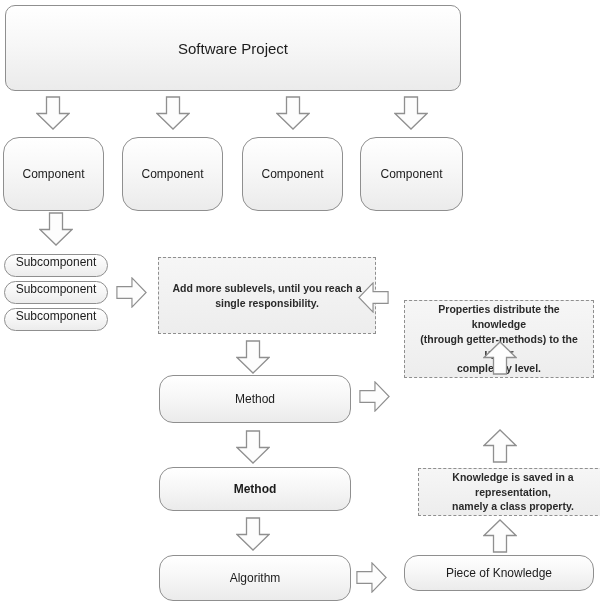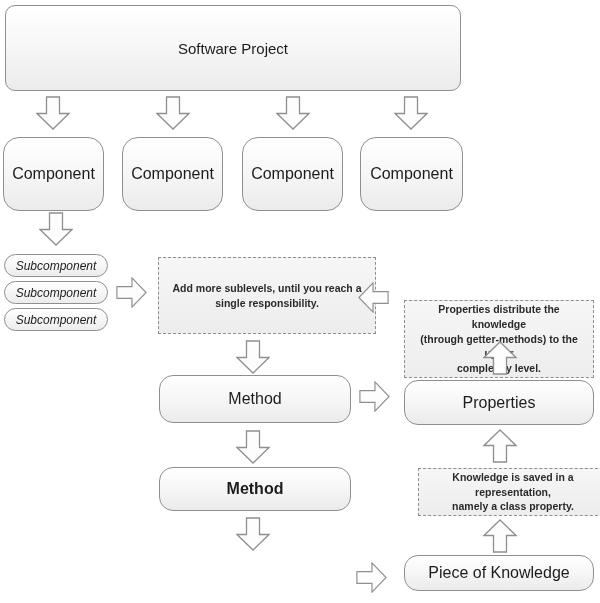--- a/index.html
+++ b/index.html
@@ -11,31 +11,31 @@
     overflow:hidden;
   }
   .node{
     position:absolute;
     box-sizing:border-box;
     background:linear-gradient(180deg,#ffffff 0%,#f7f7f7 45%,#ebebeb 100%);
     border:1px solid #8f8f8f;
     display:flex;align-items:center;justify-content:center;
     text-align:center;
     color:#1c1c1c;
-    font-size:16px;
+    font-size:12px;
   }
   .rootnode{border-radius:10px;font-size:15px;}
   .comp{border-radius:16px;}
   .wide{border-radius:14px;}
   .pill{
     position:absolute;box-sizing:border-box;
     background:linear-gradient(180deg,#ffffff 0%,#f6f6f6 50%,#ececec 100%);
     border:1px solid #8f8f8f;border-radius:12px;
-    display:flex;align-items:center;justify-content:center;
-    font-size:12px;color:#1c1c1c;font-style:italic;
+    display:flex;justify-content:center;
+    font-size:12px;color:#1c1c1c;
   }
   .note{
     position:absolute;box-sizing:border-box;
     background:linear-gradient(180deg,#f6f6f6 0%,#ededed 100%);
     border:1.5px dashed #8f8f8f;
     display:flex;align-items:center;justify-content:center;
     text-align:center;
     font-size:10.5px;font-weight:600;color:#2a2a2a;
     line-height:1.4;
     white-space:pre-line;
@@ -145,23 +145,20 @@
   <div class="node wide" style="left:159px;top:375px;width:192px;height:48px;">
     <span>Method</span>
   </div>
 
   <div class="arrow right" style="left:359px;top:381px;width:31px;height:31px;">
     <svg viewBox="0 0 34 34">
         <polygon points="10.5,1 23.5,1 23.5,17.5 33,17.5 17,33 1,17.5 10.5,17.5"></polygon>
       </svg>
   </div>
 
-  <div class="node wide" style="left:404px;top:380px;width:190px;height:45px;">
-    <span>Properties</span>
-  </div>
 
   <div class="arrow up" style="left:483px;top:429px;width:34px;height:34px;">
     <svg viewBox="0 0 34 34">
         <polygon points="10.5,1 23.5,1 23.5,17.5 33,17.5 17,33 1,17.5 10.5,17.5"></polygon>
       </svg>
   </div>
 
   <div class="arrow down" style="left:236px;top:430px;width:34px;height:34px;">
     <svg viewBox="0 0 34 34">
         <polygon points="10.5,1 23.5,1 23.5,17.5 33,17.5 17,33 1,17.5 10.5,17.5"></polygon>
@@ -182,20 +179,23 @@
         <polygon points="10.5,1 23.5,1 23.5,17.5 33,17.5 17,33 1,17.5 10.5,17.5"></polygon>
       </svg>
   </div>
 
   <div class="arrow up" style="left:483px;top:519px;width:34px;height:34px;">
     <svg viewBox="0 0 34 34">
         <polygon points="10.5,1 23.5,1 23.5,17.5 33,17.5 17,33 1,17.5 10.5,17.5"></polygon>
       </svg>
   </div>
 
+  <div class="node wide" style="left:159px;top:555px;width:192px;height:46px;">
+    <span>Algorithm</span>
+  </div>
 
   <div class="arrow right" style="left:356px;top:562px;width:31px;height:31px;">
     <svg viewBox="0 0 34 34">
         <polygon points="10.5,1 23.5,1 23.5,17.5 33,17.5 17,33 1,17.5 10.5,17.5"></polygon>
       </svg>
   </div>
 
   <div class="node wide" style="left:404px;top:555px;width:190px;height:36px;text-align:right;">
     <span>Piece of Knowledge</span>
   </div>

